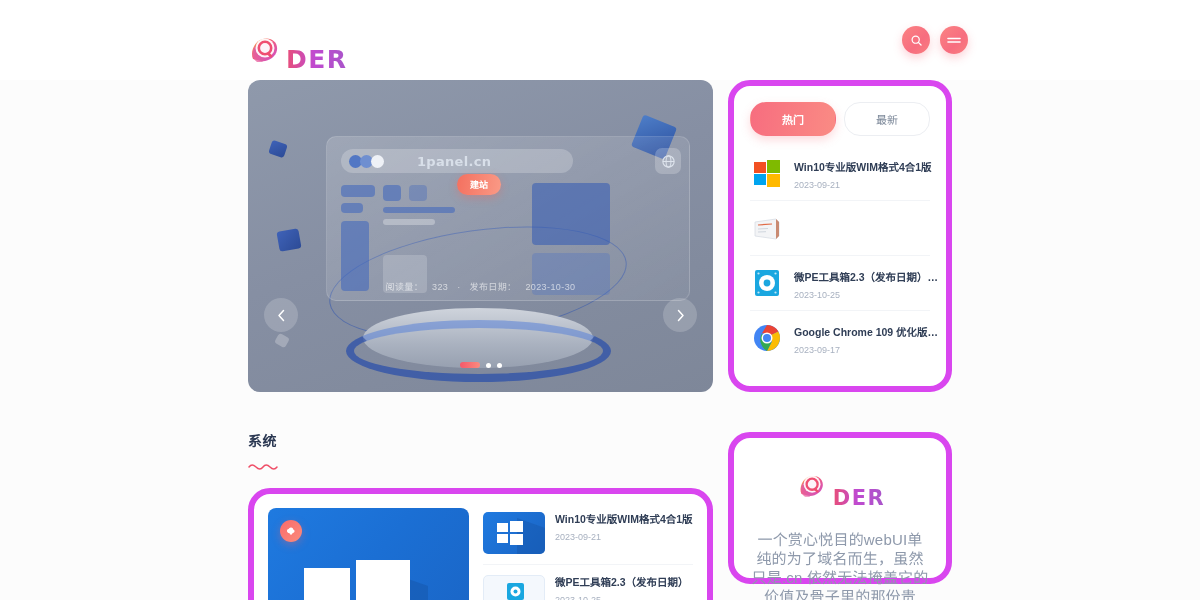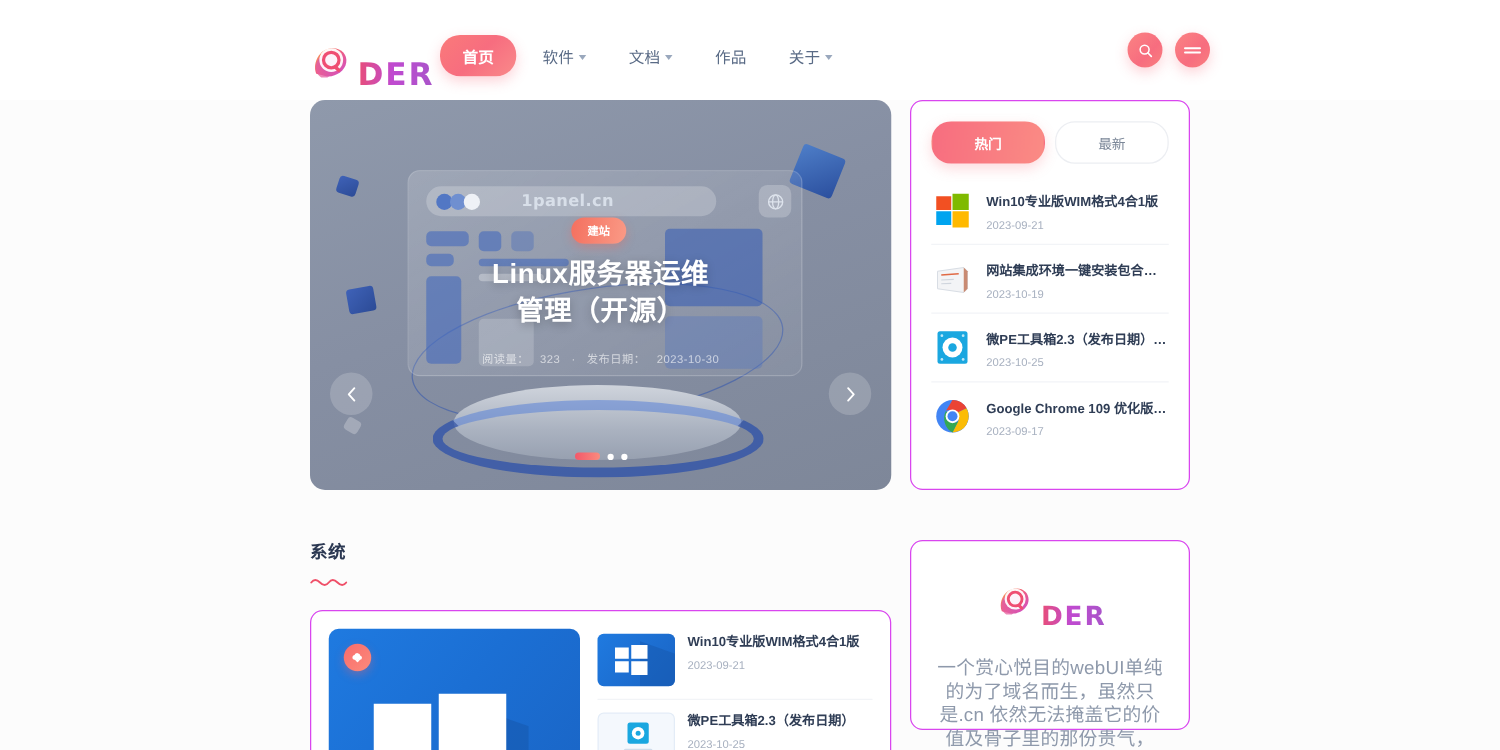--- a/index.html
+++ b/index.html
@@ -55,21 +55,21 @@
 
   
   .hero {
     position: absolute; left: 248px; top: 80px;
     width: 465px; height: 312px;
     border-radius: 12px; overflow: hidden;
     background: linear-gradient(160deg,#8f99ab 0%,#868fa3 45%,#7e8799 100%);
   }
   .hero-art { position: absolute; inset: 0; }
   .screen {
-    position: absolute; left: 78px; top: 56px; width: 316px; height: 165px;
+    position: absolute; left: 78px; top: 56px; width: 364px; height: 165px;
     border-radius: 10px;
     background: linear-gradient(150deg, rgba(255,255,255,.17), rgba(255,255,255,.05));
     border: 1px solid rgba(255,255,255,.14);
   }
   .urlbar {
     position: absolute; left: 14px; top: 12px; width: 232px; height: 24px;
     border-radius: 12px; background: rgba(255,255,255,.22);
     display: flex; align-items: center; padding-left: 8px; gap: 3px;
   }
   .dotb { width: 13px; height: 13px; border-radius: 50%; }
@@ -125,21 +125,21 @@
     background: rgba(255,255,255,.18); display: flex; align-items: center;
     justify-content: center; cursor: pointer;
   }
   .arrow.left { left: 16px; } .arrow.right { right: 16px; }
   .dots { position: absolute; left: 0; right: 0; bottom: 24px; display: flex; justify-content: center; align-items: center; gap: 6px; }
   .dot { width: 5px; height: 5px; border-radius: 50%; background: #fff; cursor: pointer; }
   .dot.active { width: 20px; height: 6px; border-radius: 3px; background: linear-gradient(90deg,#f4586a,#fa8b7e); }
 
   
   .card {
-    background: #fff; border: 1px solid #d946ef; border-radius: 10px;
+    background: #fff; border: 6px solid #d946ef; border-radius: 22px;
   }
   .side-card { position: absolute; left: 728px; top: 80px; width: 224px; height: 312px; padding: 16px; }
   .tabs { display: flex; gap: 8px; margin-bottom: 10px; }
   .tab {
     flex: 1; text-align: center; font-size: 11px; padding: 8px 0;
     border-radius: 16px; color: #7b8798; cursor: pointer; border: 1px solid #eceef2;
   }
   .tab.active {
     background: linear-gradient(100deg,#f76d7f 0%,#fa8b84 100%);
     color: #fff; font-weight: 600; border-color: transparent;
@@ -217,40 +217,20 @@
           <path d="M5 27 C2 20 6 9 15 7 C24 5 30 11 29 18 C28 25 20 30 13 29 Z" fill="url(#qg1)" opacity=".92"></path>
           <path d="M9 30 C4 27 3 20 7 15 C10 11 16 10 19 13 C23 17 20 26 14 30 Z" fill="url(#qg2)" opacity=".75"></path>
           <circle cx="17" cy="16" r="9.5" fill="#ffffff" opacity=".93"></circle>
           <circle cx="17" cy="16" r="6.2" fill="none" stroke="#ef4e72" stroke-width="2.6"></circle>
           <rect x="20.5" y="20" width="6" height="2.8" rx="1.4" fill="#ef4e72" transform="rotate(42 20.5 20)"></rect>
         </svg>
       </span>
       <span class="logo-text">DER</span>
     </div>
 
-    <nav class="nav">
-      <div class="nav-item active">
-        <span>首页</span>
-      </div>
-      <div class="nav-item">
-        <span>软件</span>
-        <i class="caret"></i>
-      </div>
-      <div class="nav-item">
-        <span>文档</span>
-        <i class="caret"></i>
-      </div>
-      <div class="nav-item">
-        <span>作品</span>
-      </div>
-      <div class="nav-item">
-        <span>关于</span>
-        <i class="caret"></i>
-      </div>
-    </nav>
 
     <div class="head-actions">
       <div class="round-btn">
         <svg width="13" height="13" viewBox="0 0 16 16">
           <circle cx="7" cy="7" r="4.4" fill="none" stroke="#fff" stroke-width="1.5"></circle>
           <line x1="10.3" y1="10.3" x2="13.6" y2="13.6" stroke="#fff" stroke-width="1.6" stroke-linecap="round"></line>
         </svg>
       </div>
       <div class="round-btn">
         <svg width="14" height="10" viewBox="0 0 14 10">
@@ -295,24 +275,20 @@
         <div class="blk" style="left:205px;top:116px; width:78px; height:42px; background:rgba(70,110,200,.30);"></div>
         <div class="blk" style="left:56px; top:118px; width:44px; height:38px; background:rgba(255,255,255,.18);"></div>
         <div class="badge-jz">建站</div>
       </div>
 
       <div class="pedestal"></div>
       <div class="ring"></div>
     </div>
 
     <div class="hero-overlay">
-      <div class="hero-title">
-        <div>Linux服务器运维</div>
-        <div>管理（开源）</div>
-      </div>
       <div class="hero-meta">
         <span>阅读量：</span>
         <span>323</span>
         <span>·</span>
         <span>发布日期：</span>
         <span>2023-10-30</span>
       </div>
 
       <div class="arrow left">
         <svg width="9" height="13" viewBox="0 0 9 13">
@@ -358,24 +334,20 @@
 
       <div class="srow">
         <span class="sicon">
           <svg width="34" height="34" viewBox="0 0 34 34">
             <path d="M5 11 L26 8 L29 11 L29 25 L26 28 L5 25 Z" fill="#f3f4f6" stroke="#d8dde4" stroke-width=".8"></path>
             <path d="M26 8 L29 11 L29 25 L26 28 Z" fill="#c98a72"></path>
             <line x1="8" y1="14" x2="22" y2="13" stroke="#e06a45" stroke-width="1.2"></line>
             <line x1="8" y1="18" x2="18" y2="17.5" stroke="#cfd5dd" stroke-width="1"></line>
             <line x1="8" y1="21" x2="16" y2="20.7" stroke="#cfd5dd" stroke-width="1"></line>
           </svg>
-        </span>
-        <span class="stext">
-          <span class="stitle">网站集成环境一键安装包合…</span>
-          <span class="sdate" style="display:block">2023-10-19</span>
         </span>
       </div>
 
       <div class="srow">
         <span class="sicon">
           <svg width="34" height="34" viewBox="0 0 34 34">
             <rect x="5" y="4" width="24" height="26" rx="2" fill="#1aa7e0"></rect>
             <circle cx="17" cy="17" r="8" fill="#fff"></circle>
             <circle cx="17" cy="17" r="3.4" fill="#1aa7e0"></circle>
             <circle cx="8.5" cy="7.5" r="1.1" fill="#bfe8f8"></circle>

